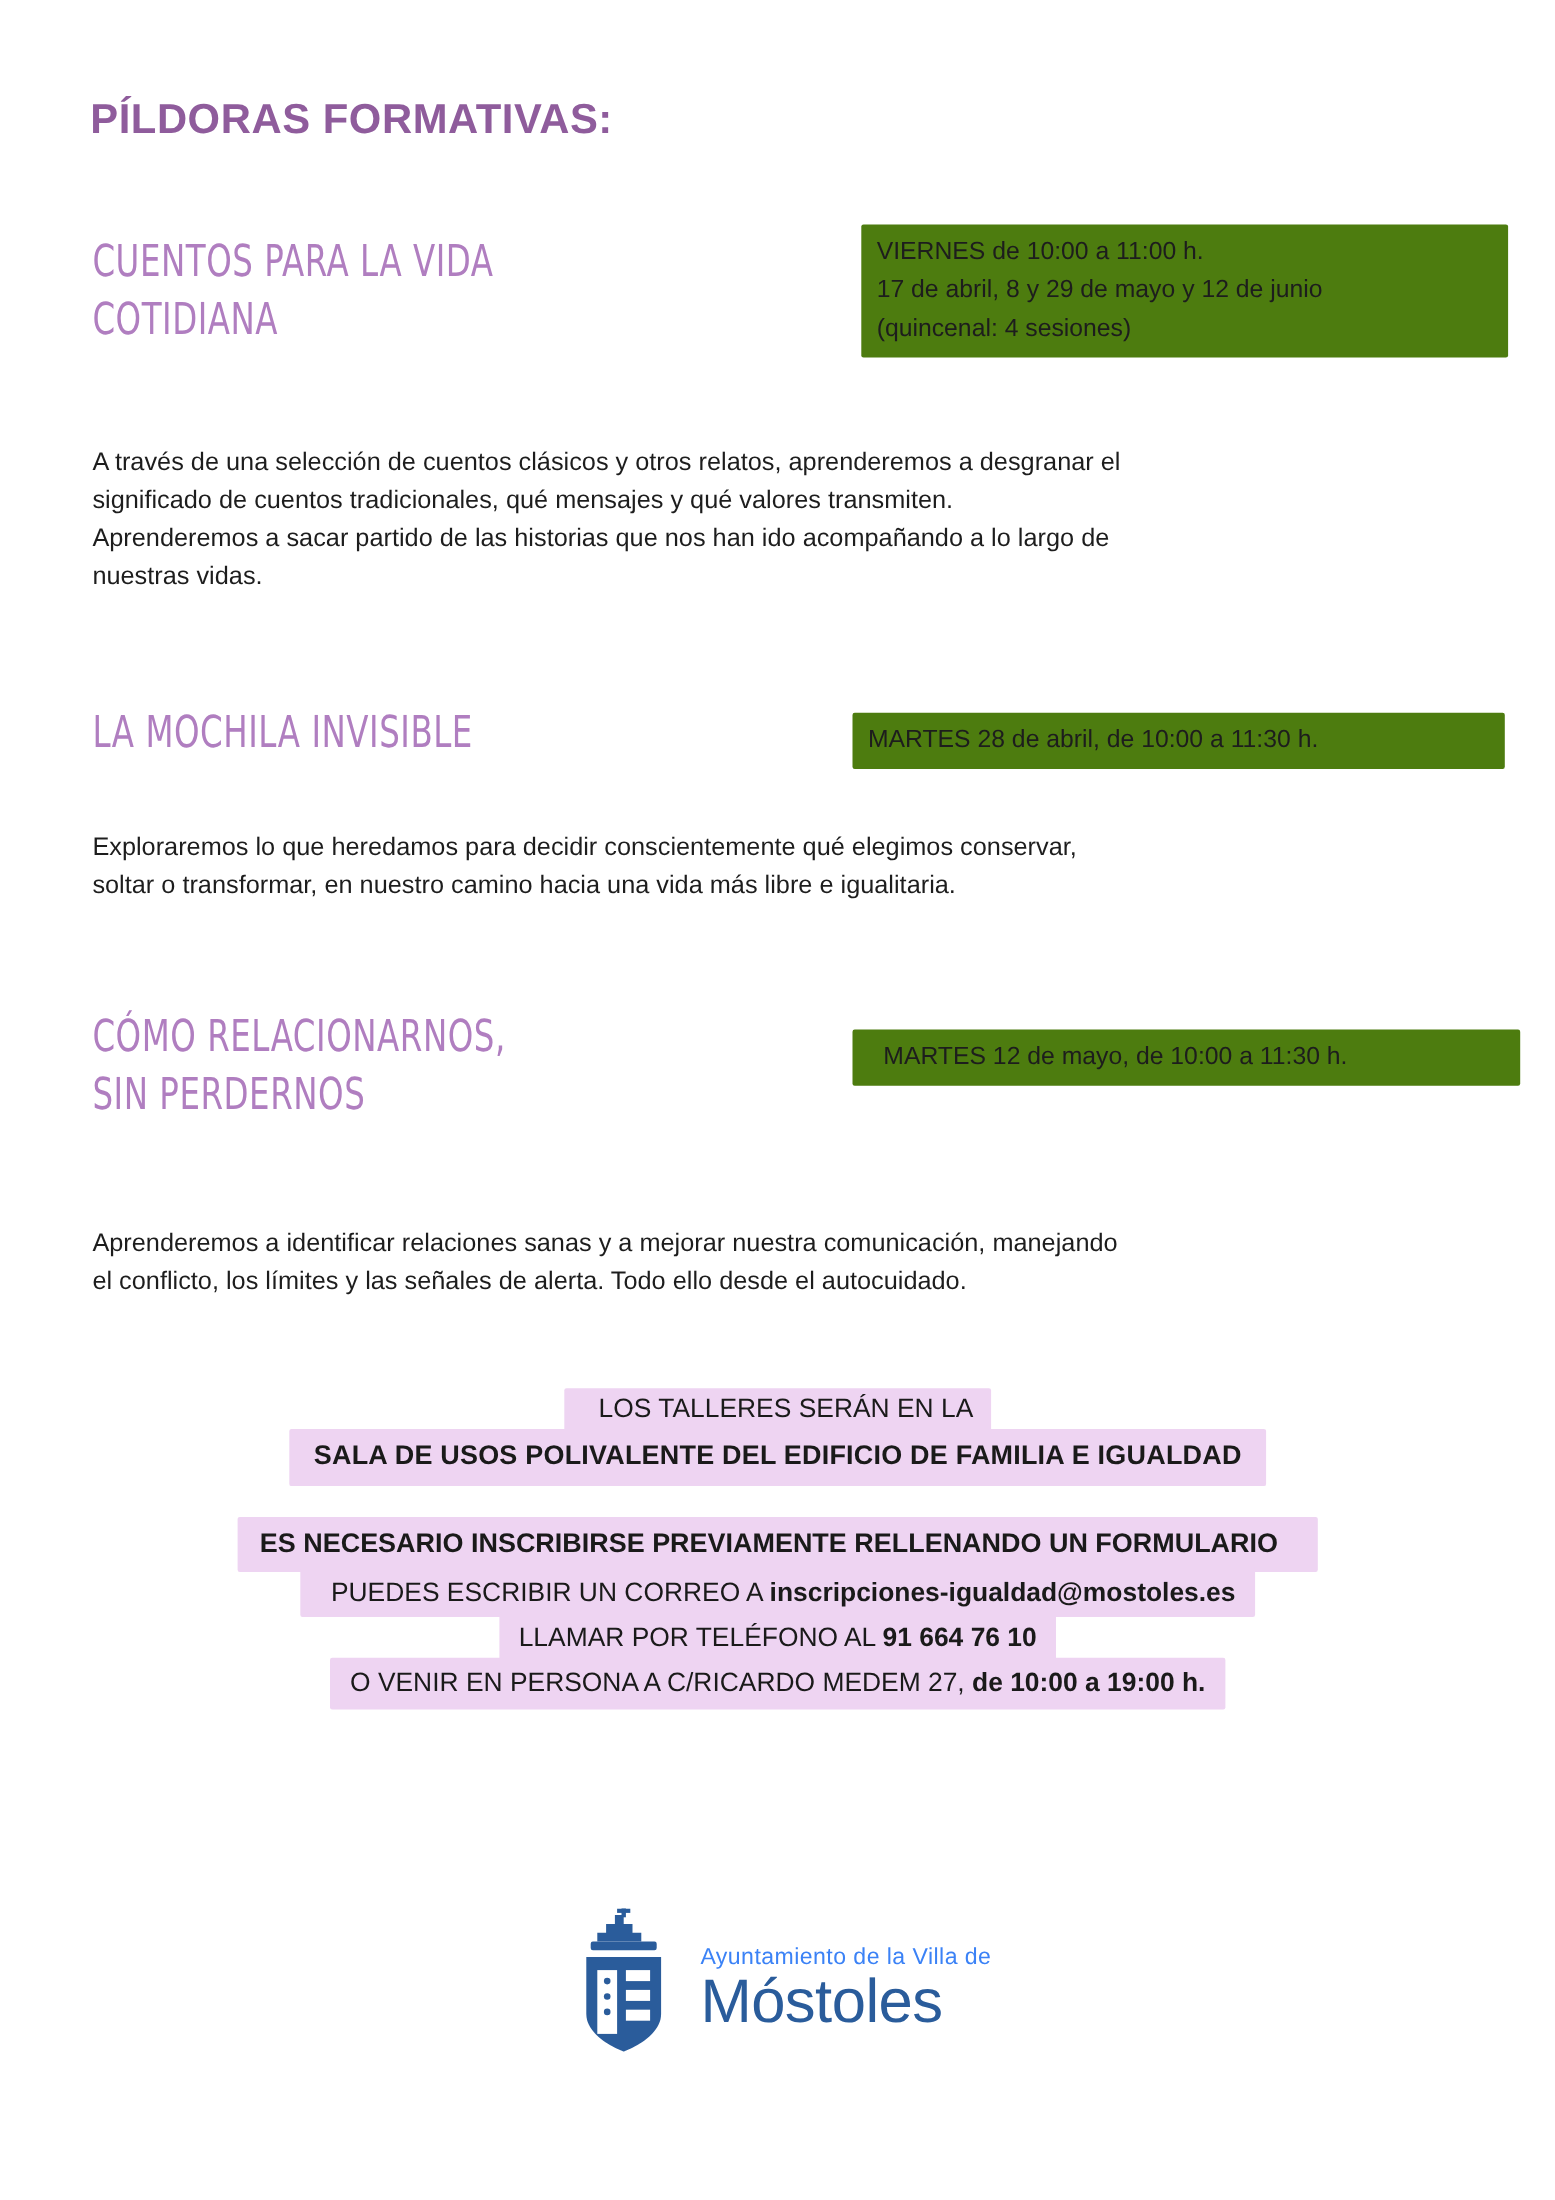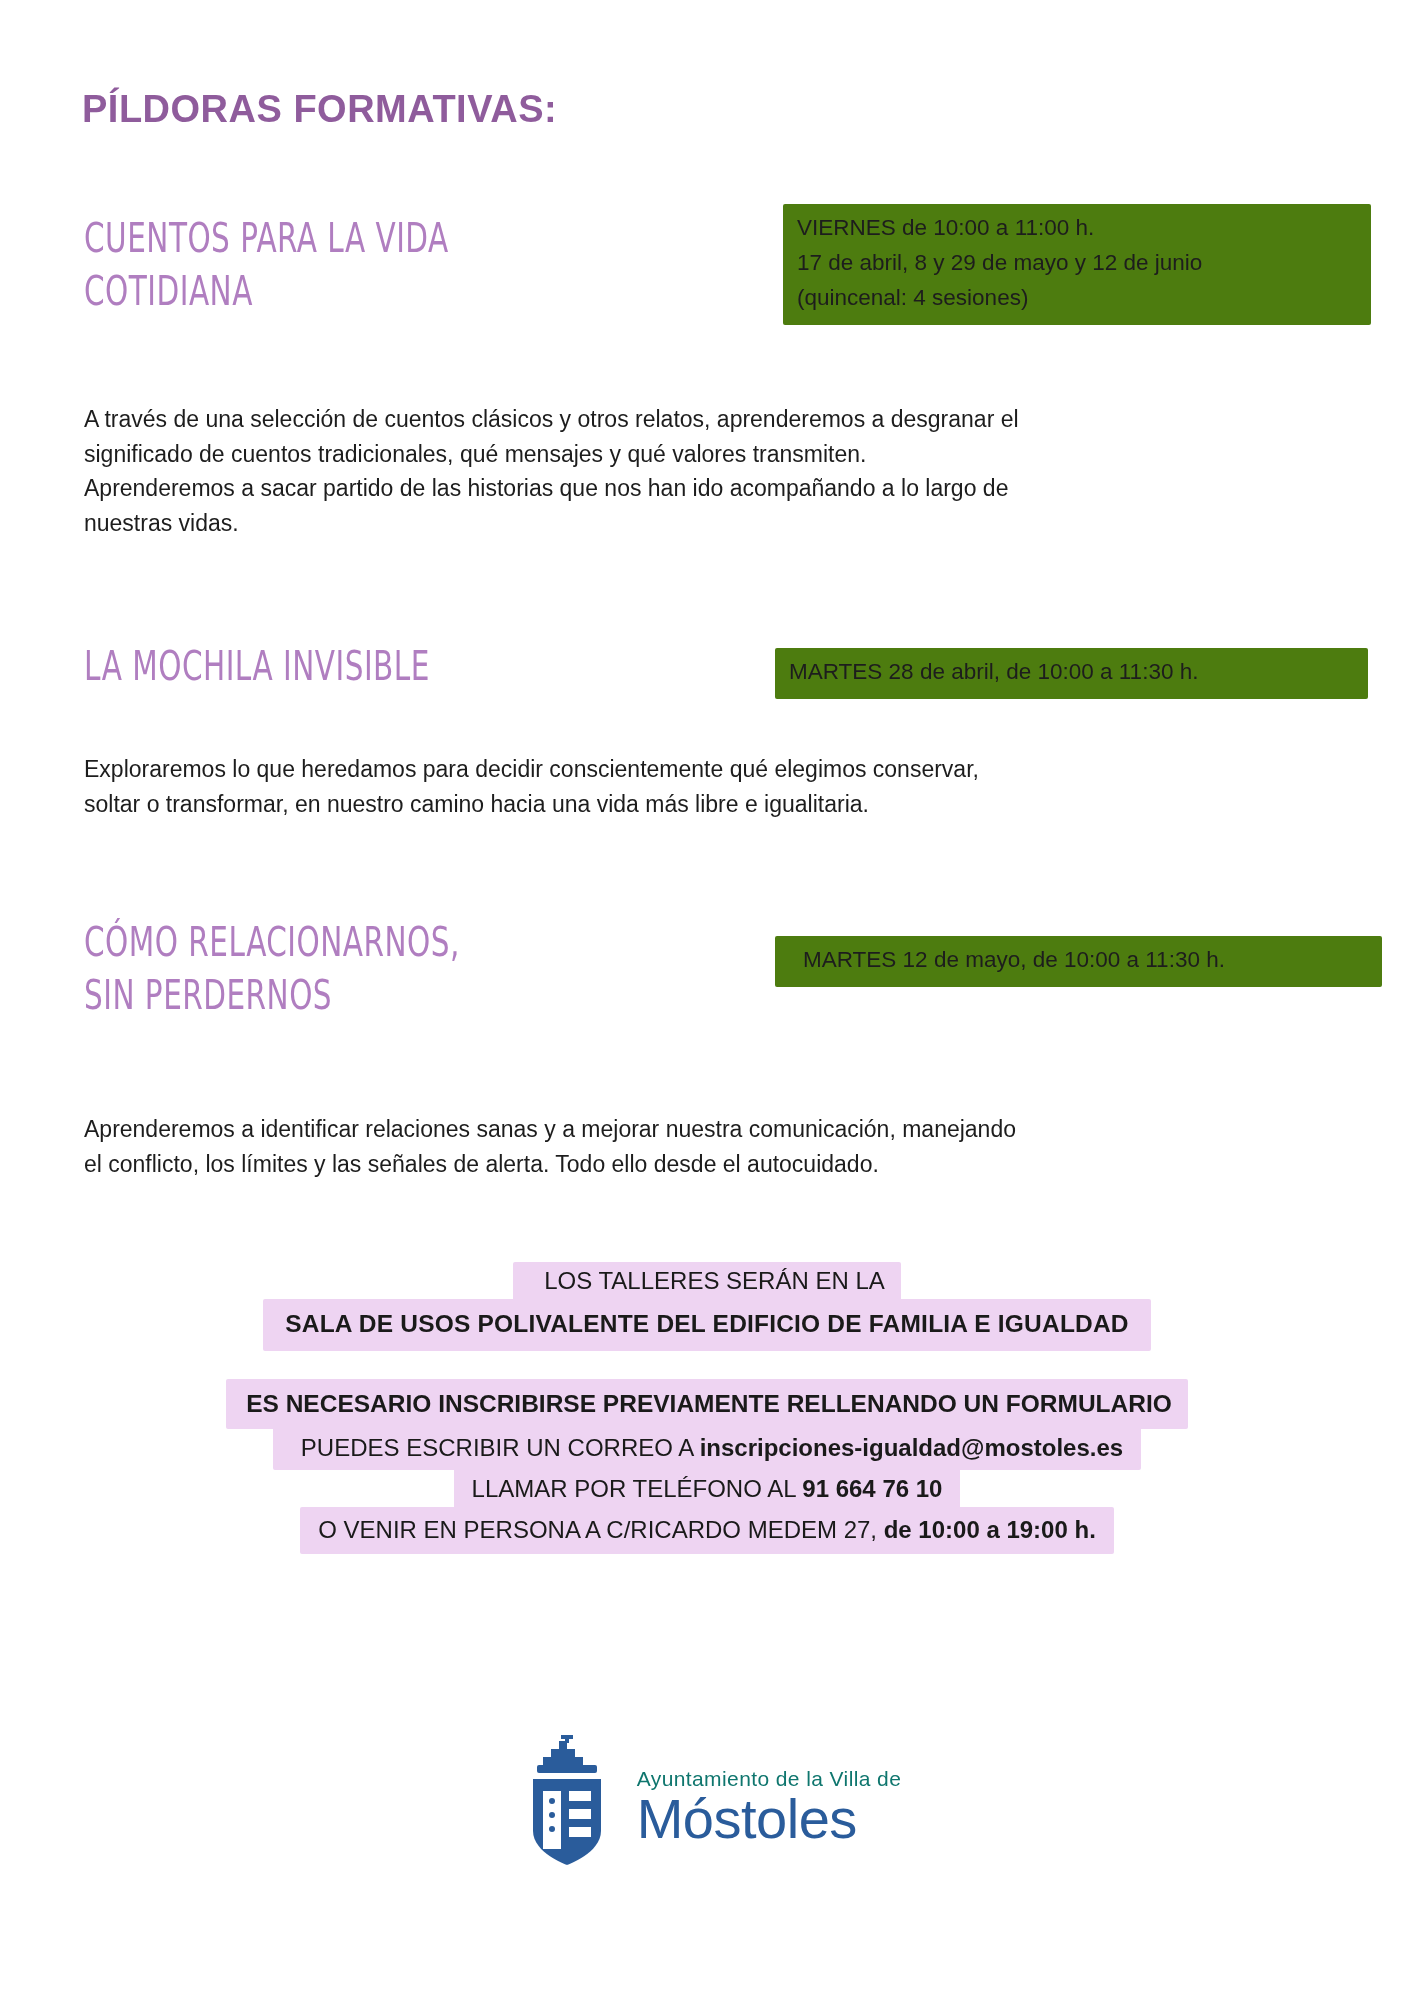--- a/index.html
+++ b/index.html
@@ -122,21 +122,21 @@
     position: relative;
   }
   .logo-text {
     display: flex;
     flex-direction: column;
     justify-content: center;
     padding-top: 12px;
   }
   .logo-top {
     font-size: 21px;
-    color: #0f766e;
+    color: #3b82f6;
     letter-spacing: 0.4px;
     line-height: 1;
     margin-bottom: 2px;
   }
   .logo-main {
     font-size: 56px;
     color: #2a5c9b;
     font-weight: normal;
     line-height: 1;
     letter-spacing: -0.5px;
@@ -177,21 +177,21 @@
   </div>
 
   <div class="info-block">
     <p class="info-line l1">
       <span class="hl">LOS TALLERES SERÁN EN LA</span>
     </p>
     <p class="info-line l2" style="margin-top:-2px;">
       <span class="hl" style="padding:12px 22px 14px 22px;">SALA DE USOS POLIVALENTE DEL EDIFICIO DE FAMILIA E IGUALDAD</span>
     </p>
     <p class="info-line l3" style="margin-top:28px;">
-      <span class="hl" style="padding:12px 16px 12px 20px;">ES NECESARIO INSCRIBIRSE PREVIAMENTE RELLENANDO UN FORMULARIO</span>
+      <span class="hl" style="padding:12px 36px 12px 20px;">ES NECESARIO INSCRIBIRSE PREVIAMENTE RELLENANDO UN FORMULARIO</span>
     </p>
     <p class="info-line l4" style="margin-top:-4px;">
       <span class="hl" style="padding:10px 18px 10px 28px;">
         <span>PUEDES ESCRIBIR UN CORREO A </span><span class="strongish">inscripciones-igualdad@mostoles.es</span>
       </span>
     </p>
     <p class="info-line l5" style="margin-top:-4px;">
       <span class="hl" style="padding:10px 18px 10px 18px;">
         <span>LLAMAR POR TELÉFONO AL </span><span class="strongish">91 664 76 10</span>
       </span>

